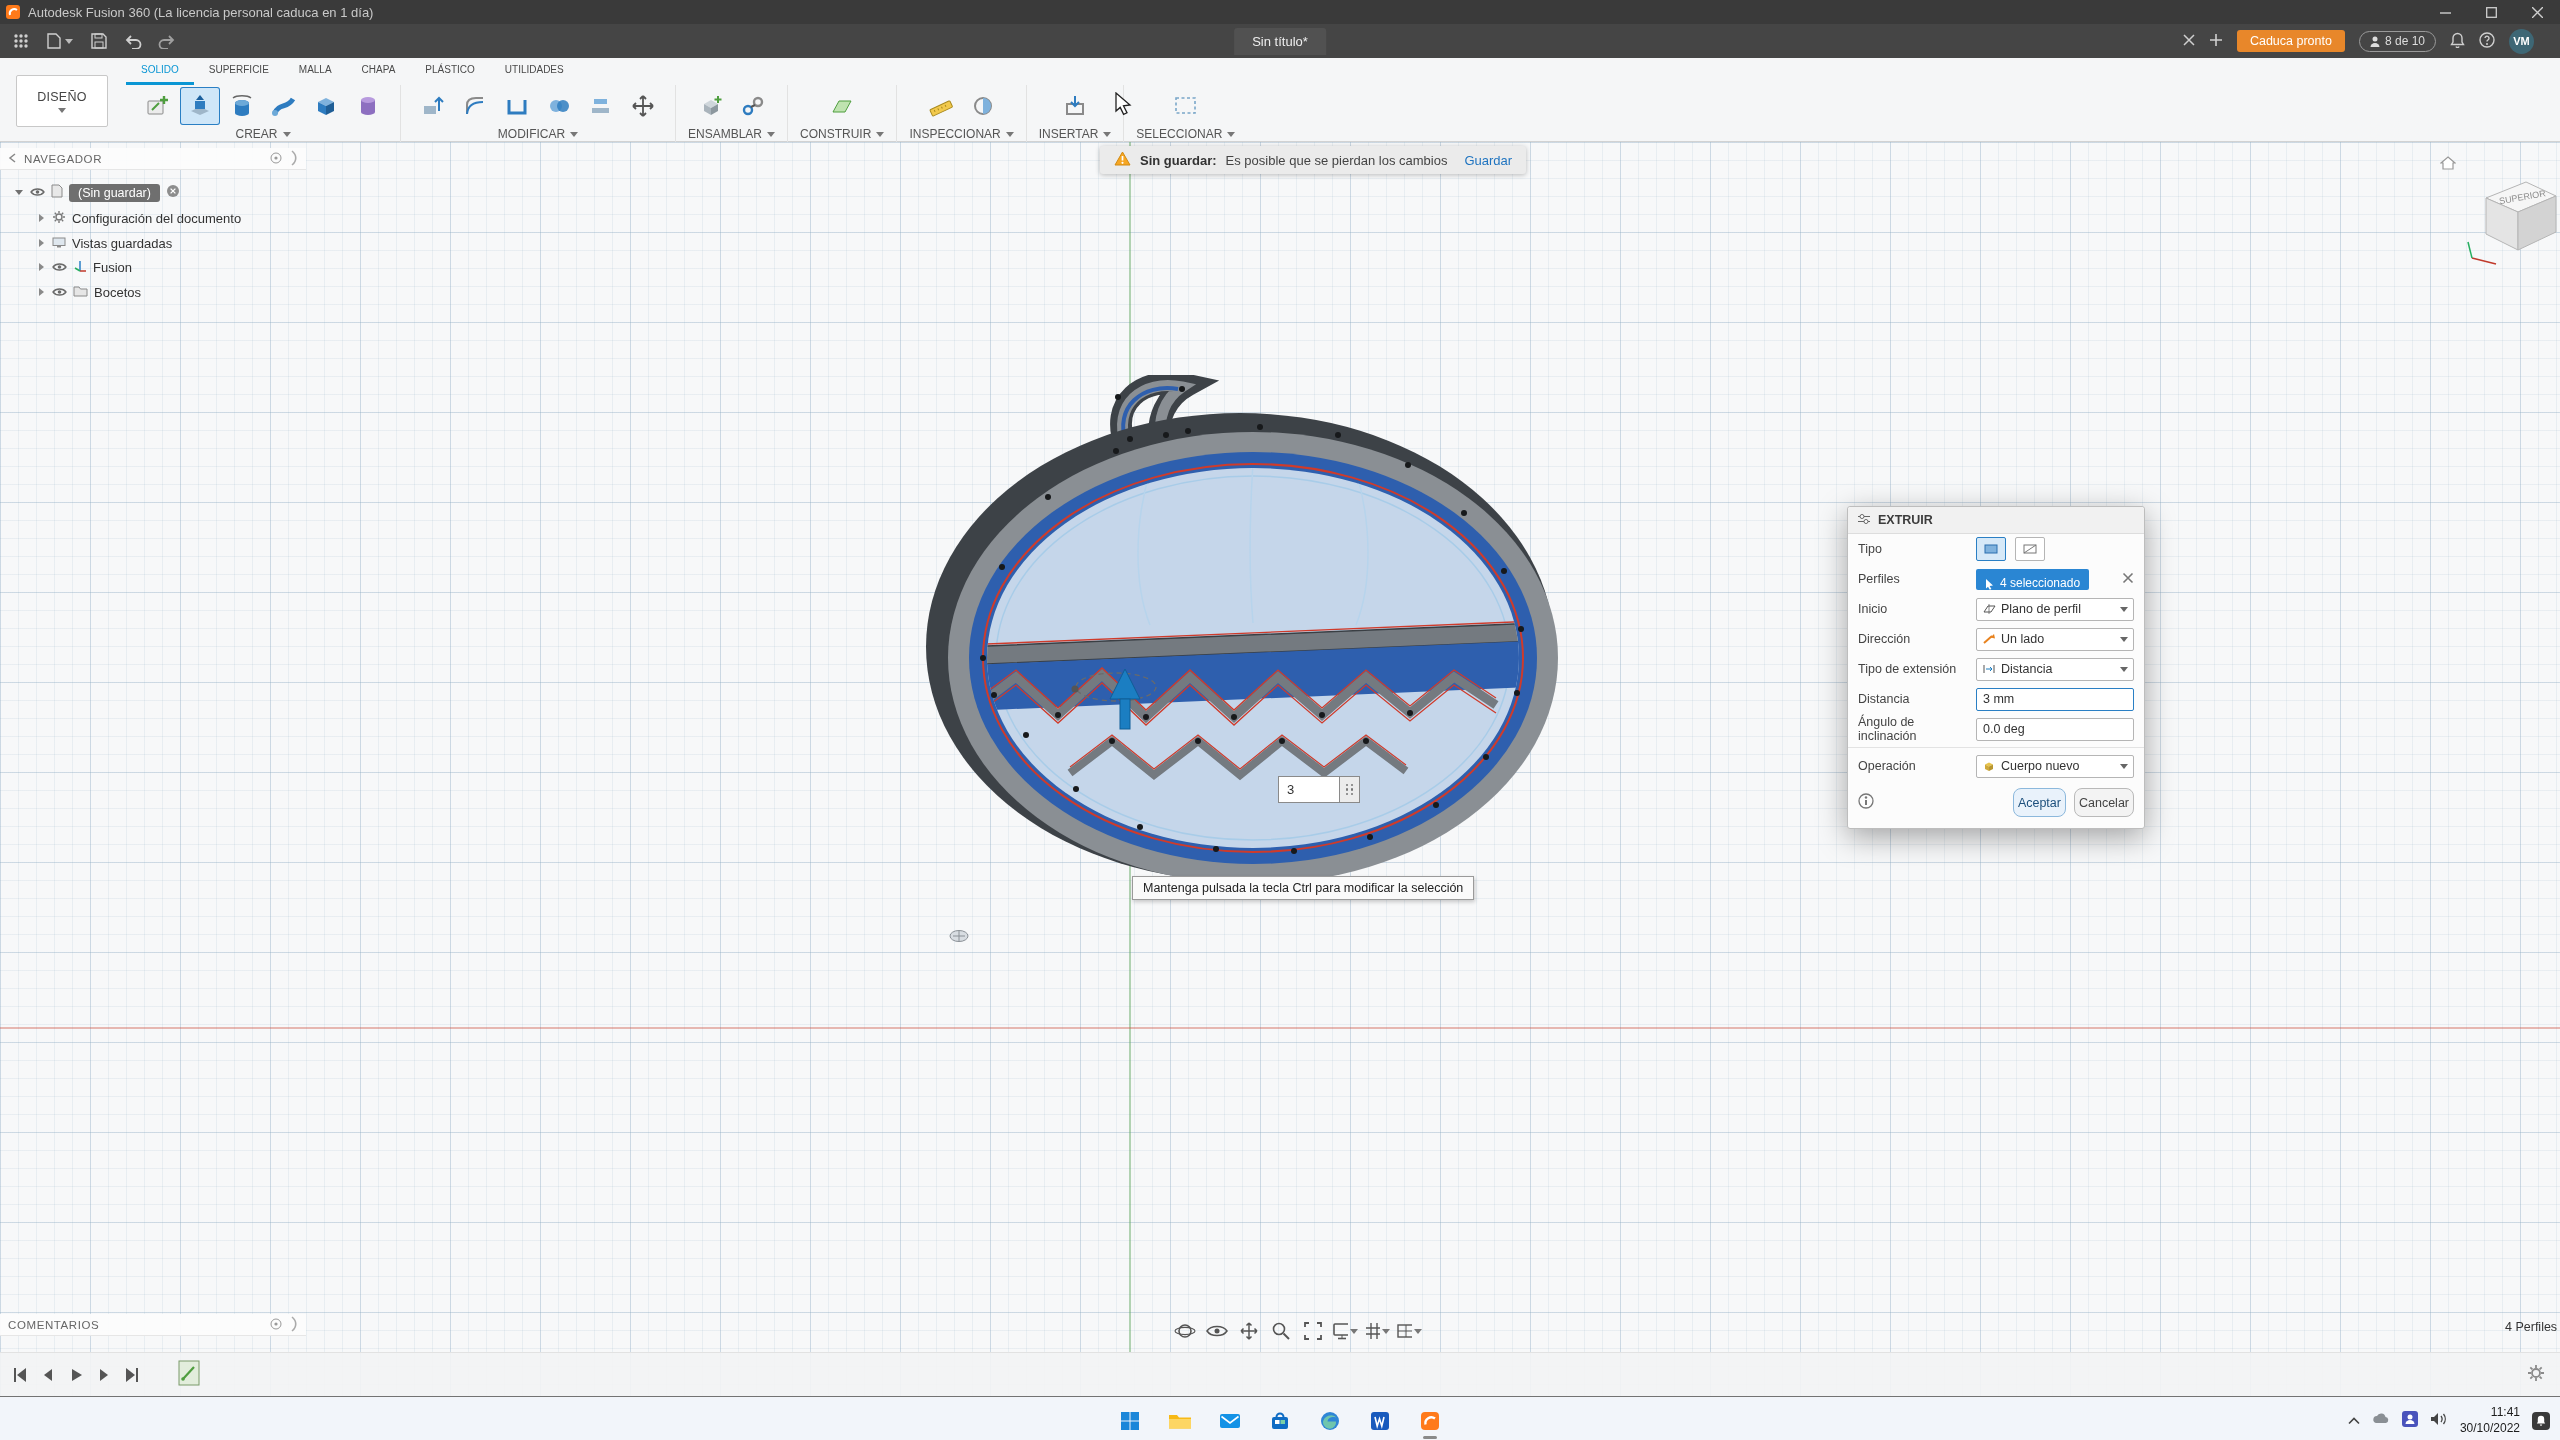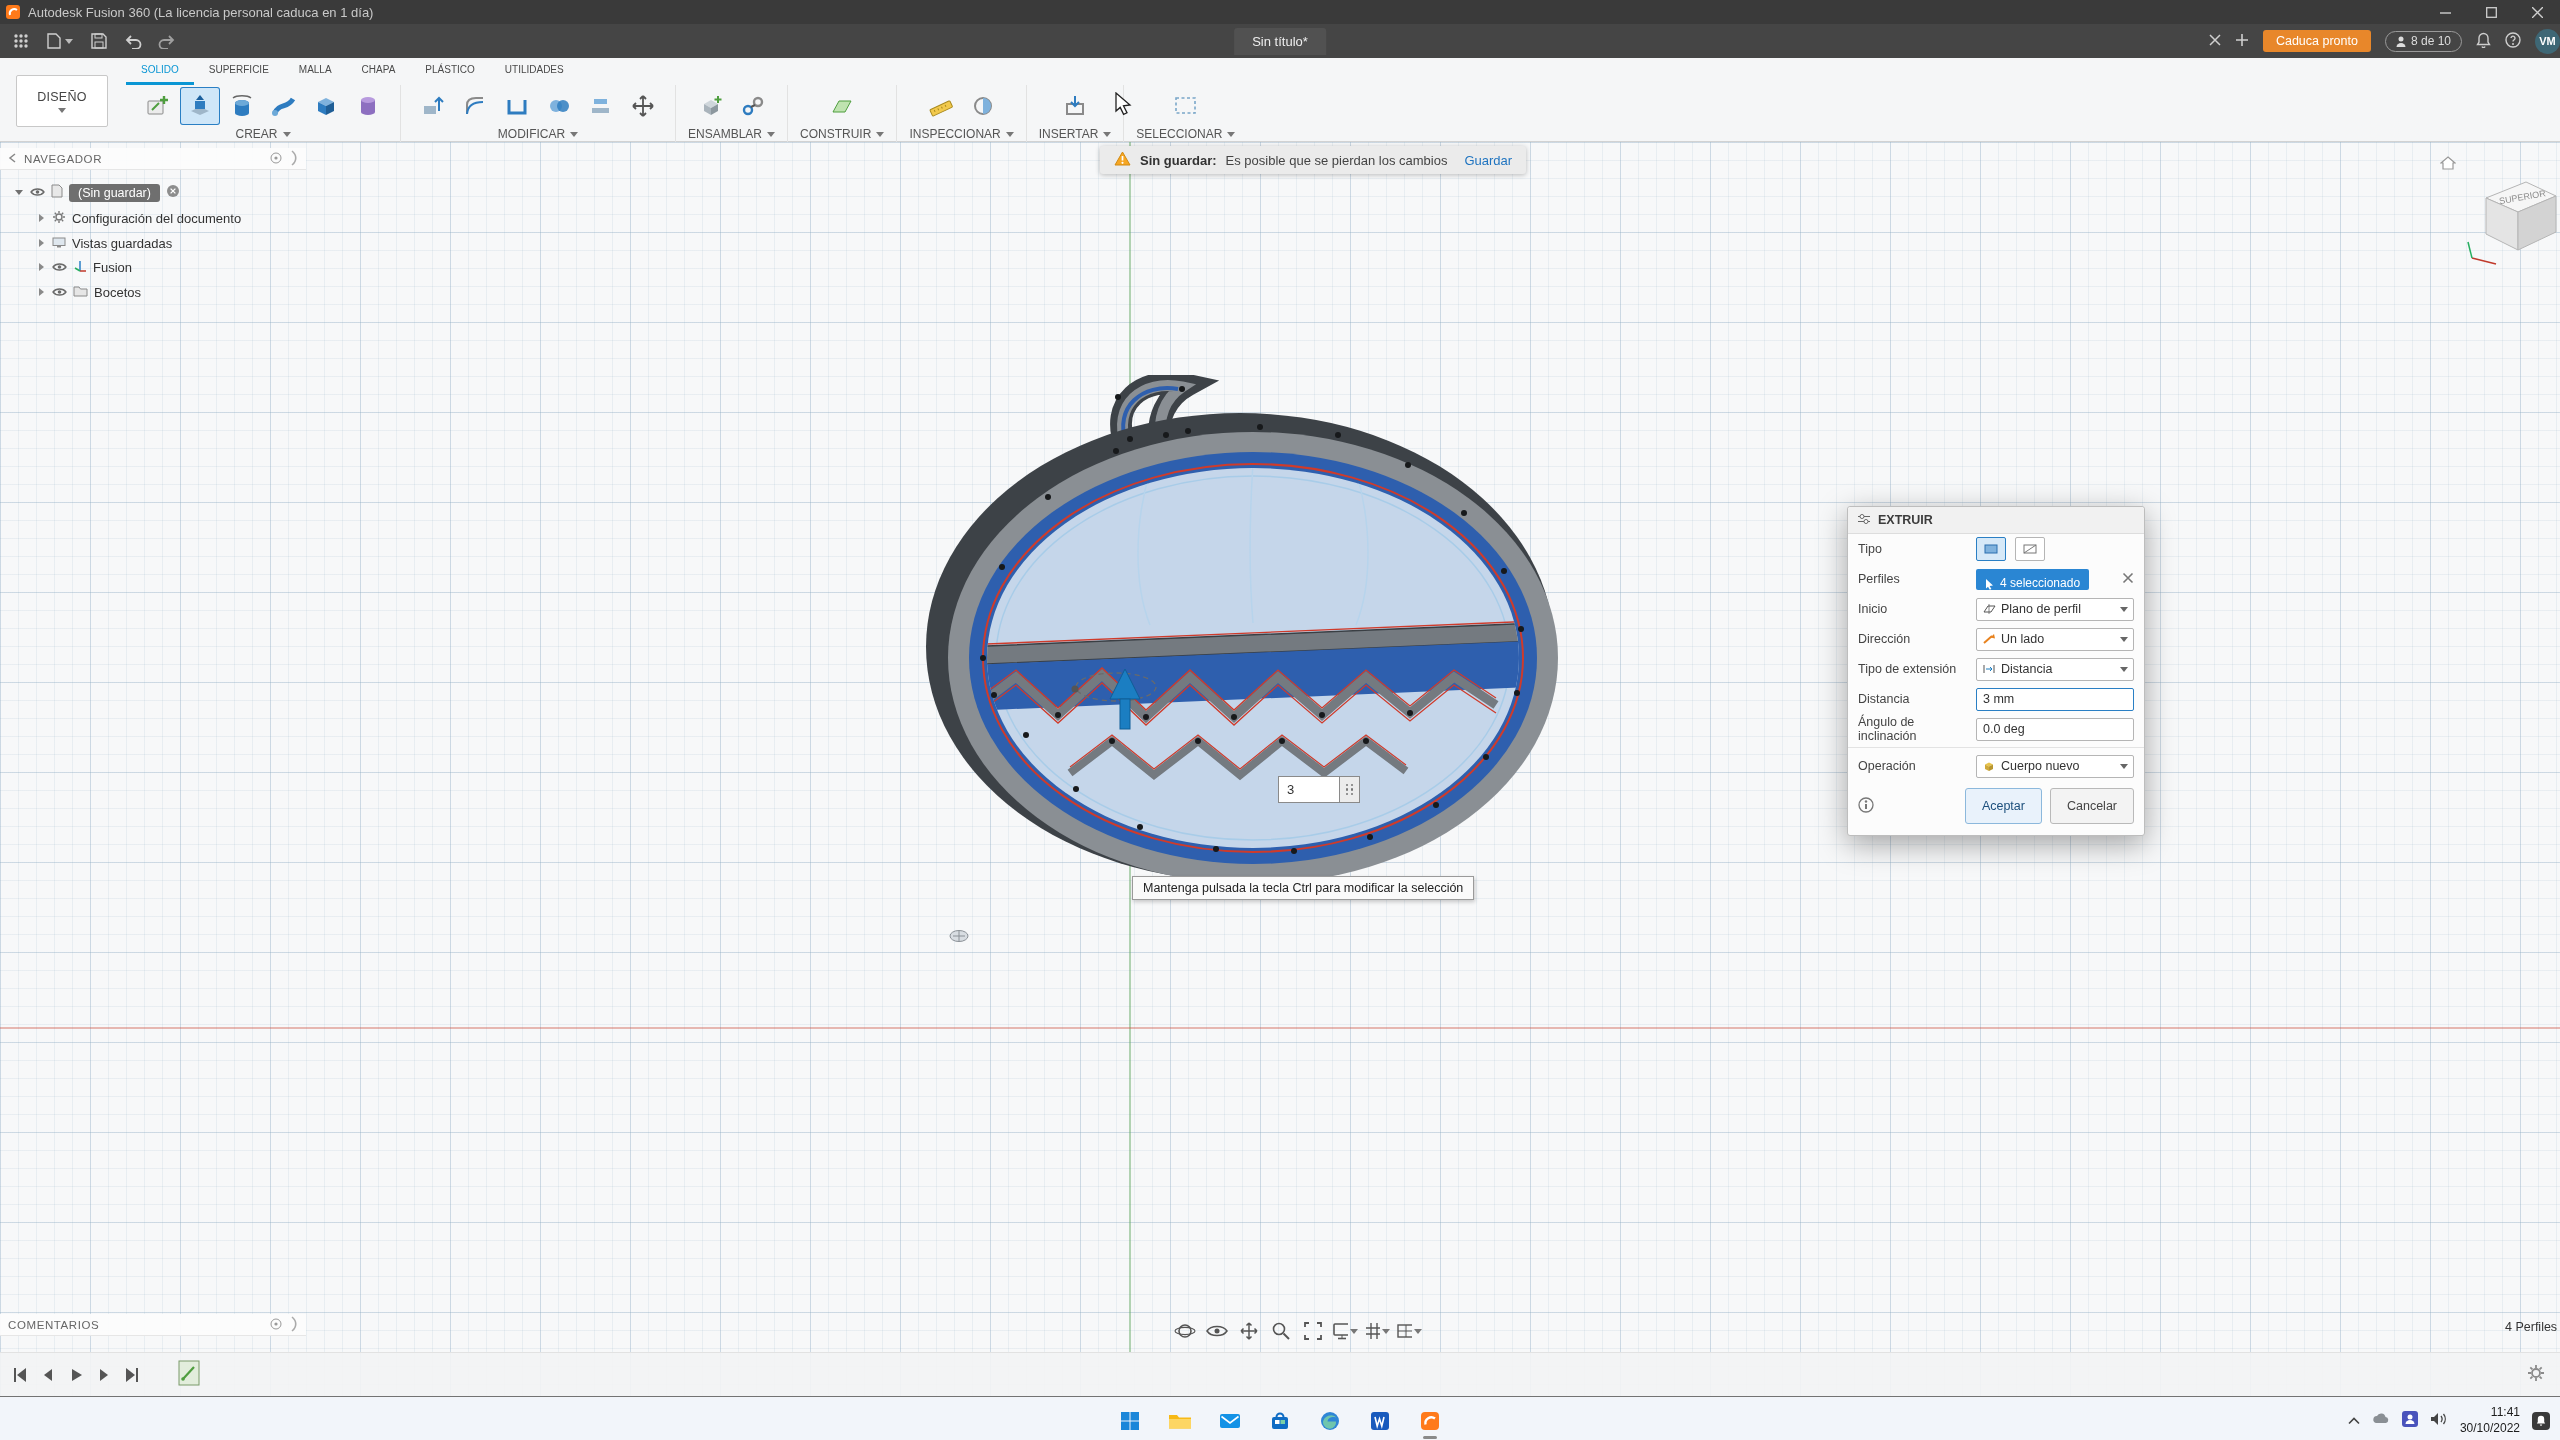--- a/index.html
+++ b/index.html
@@ -10,21 +10,21 @@
   
   #titlebar{position:absolute;left:0;top:0;width:2560px;height:24px;background:#3a3a3a;display:flex;align-items:center;color:#c9c9c9;font-size:13px;z-index:40}
   #titlebar .app-ico{margin:0 8px 0 6px;display:flex}
   #titlebar .win-btns{margin-left:auto;display:flex;height:100%}
   .winbtn{width:46px;height:100%;display:flex;align-items:center;justify-content:center}
 
   
   #appbar{position:absolute;left:0;top:24px;width:2560px;height:34px;background:#454545;display:flex;align-items:center;color:#c9c9c9;z-index:40;padding-left:6px}
   .tbtn{width:30px;height:28px;display:flex;align-items:center;justify-content:center;border-radius:2px;margin-right:4px}
   #doc-tab{position:absolute;left:50%;top:4px;transform:translateX(-50%);height:27px;padding:0 18px;background:#515151;border-radius:3px 3px 0 0;display:flex;align-items:center;color:#eee;font-size:13px}
-  #appbar-right{margin-left:auto;display:flex;align-items:center;gap:14px;padding-right:0}
+  #appbar-right{margin-left:auto;display:flex;align-items:center;gap:14px;padding-right:26px}
   #trial-btn{background:#e8872a;color:#fff;font-size:12.5px;height:22px;padding:0 13px;border-radius:3px;display:flex;align-items:center}
   #quota{border:1px solid #9a9a9a;border-radius:11px;height:21px;padding:0 10px;font-size:12px;display:flex;align-items:center;gap:5px;color:#ddd}
   #avatar{width:25px;height:25px;border-radius:50%;background:#3e6775;color:#fff;font-size:11px;font-weight:bold;display:flex;align-items:center;justify-content:center}
 
   
   #ribbon{position:absolute;left:0;top:58px;width:2560px;height:84px;background:#f5f6f7;border-bottom:1px solid #d2d2d2;z-index:35}
   #workspace-btn{position:absolute;left:16px;top:17px;width:92px;height:52px;background:#fff;border:1px solid #c8c8c8;border-radius:2px;display:flex;flex-direction:column;align-items:center;justify-content:center;gap:4px;font-size:12.5px;color:#444;letter-spacing:.3px}
   #ribbon-tabs{position:absolute;left:126px;top:0;height:27px;display:flex}
   .rtab{padding:0 15px;line-height:24px;font-size:10px;color:#4a4a4a}
   .rtab.active{color:#0a96d4;border-bottom:3px solid #0a96d4}
@@ -68,21 +68,21 @@
   .dctl{flex:1;display:flex;align-items:center;gap:5px}
   .dd{flex:1;height:23px;border:1px solid #b5b5b5;background:#fff;border-radius:2px;display:flex;align-items:center;gap:5px;padding:0 5px;font-size:12.5px;color:#333}
   .dd .caret-down{margin-left:auto;border-top-color:#666}
   .din{flex:1;height:23px;border:1px solid #b5b5b5;background:#fff;border-radius:2px;display:flex;align-items:center;padding:0 6px;font-size:12.5px;color:#333}
   .din.focus{border-color:#2a7fc4}
   .chip{background:#2a86d3;height:21px;border-radius:2px;color:#fff;font-size:12px;display:flex;align-items:flex-end;gap:6px;padding:0 9px}
   .type-btn{width:30px;height:24px;border:1px solid #b5b5b5;border-radius:2px;background:#fff;display:flex;align-items:center;justify-content:center;margin-right:4px}
   .type-btn.sel{background:#d6e9f8;border-color:#2a7fc4}
   .dsep{border-top:1px solid #e3e3e3;margin:3px 0}
   #extrude .ft{display:flex;align-items:center;gap:8px;padding:7px 10px 11px}
-  .dbtn{height:36px;padding:0 16px;border-radius:3px;font-size:12.5px;display:flex;align-items:center;justify-content:center}
+  .dbtn{height:29px;padding:0 4px;border-radius:8px;font-size:12.5px;display:flex;align-items:center;justify-content:center}
   .dbtn.primary{background:#e9f2fb;border:1px solid #8cb8dc;color:#1c4f7c}
   .dbtn.normal{background:#f3f3f3;border:1px solid #b9b9b9;color:#444}
 
   
   #tooltip{position:absolute;left:1132px;top:876px;padding:4px 10px;background:#fafafa;border:1px solid #9a9a9a;font-size:12.5px;color:#222;box-shadow:1px 2px 4px rgba(0,0,0,.2);z-index:23}
   #dim-box{position:absolute;left:1278px;top:776px;display:flex;z-index:23}
   #dim-box .val{width:62px;height:27px;background:#fff;border:1px solid #8a8a8a;display:flex;align-items:center;padding-left:8px;font-size:13px}
   #dim-box .grip{width:20px;height:27px;background:#ececec;border:1px solid #8a8a8a;border-left:none;display:flex;align-items:center;justify-content:center}
   .dots{display:grid;grid-template-columns:3px 3px;grid-gap:2px}
   .dots i{width:2.5px;height:2.5px;background:#777;border-radius:50%}

